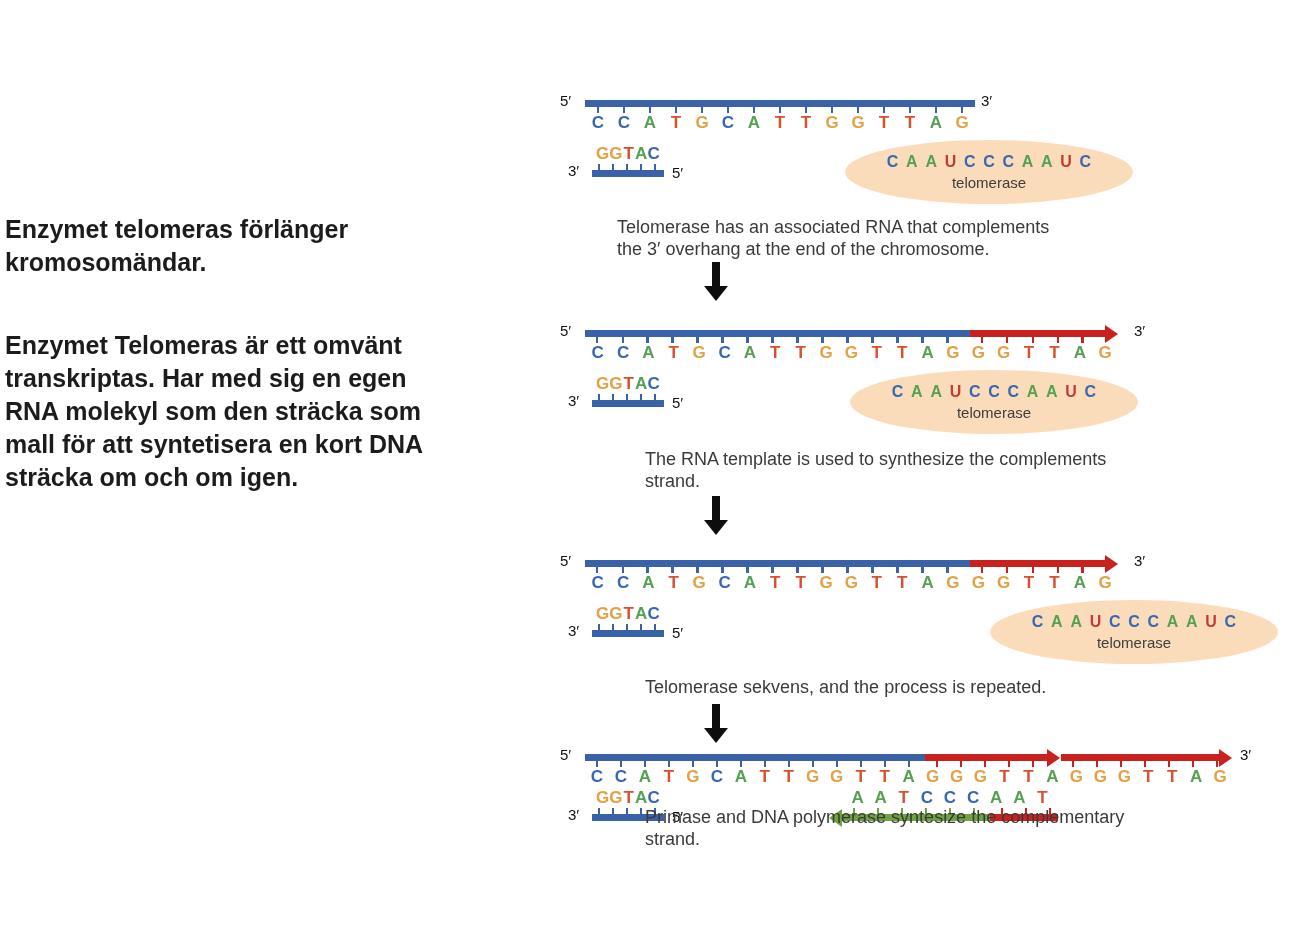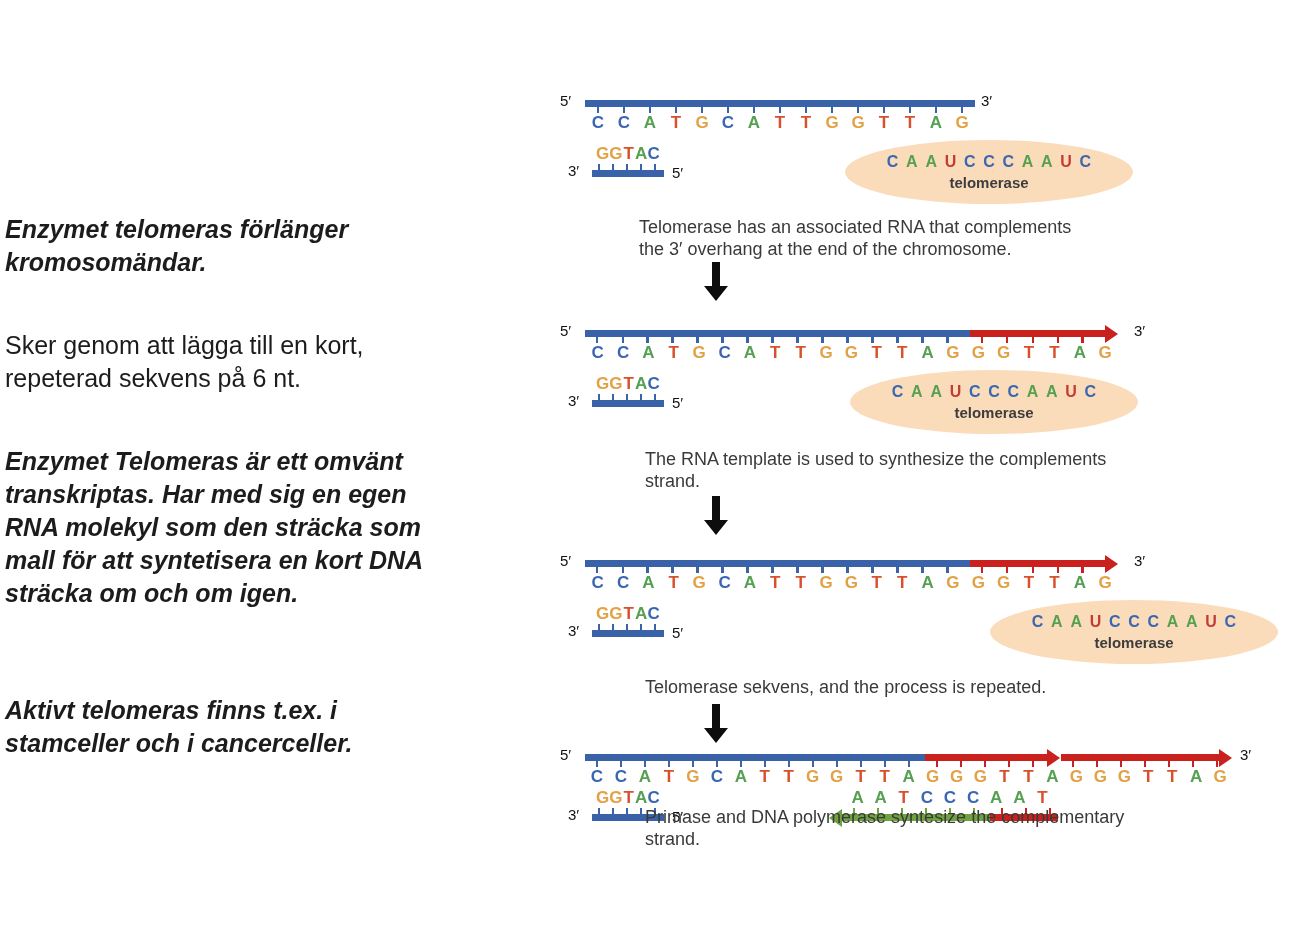--- a/index.html
+++ b/index.html
@@ -3,21 +3,21 @@
 <meta charset="utf-8">
 <style>
   * { margin:0; padding:0; box-sizing:border-box; }
   html,body { width:1296px; height:936px; }
   body { font-family:"Liberation Sans", sans-serif; background:#ffffff; }
   .slide { position:relative; width:1296px; height:936px; background:#fff; overflow:hidden; }
 
   
   .notes { position:absolute; left:5px; top:213px; width:500px; color:#1c1c1c; }
   .para { font-size:25px; line-height:33px; white-space:pre-line; margin-bottom:50px; }
-  .para.bold { font-weight:bold;font-style:italic; }
+  .para.bold { font-weight:bold; }
 
   
   .panel { display:contents; }
   .plabel { position:absolute; font-size:15px; color:#111; }
   .strand { position:absolute; }
   .bar-row { display:flex; height:7px; }
   .seg { position:relative; height:7px; background:currentColor; }
   .seg.blue  { color:var(--c-blue,#3a62a8); }
   .seg.red   { color:var(--c-red,#c9211e); }
   .seg.green { color:var(--c-green,#6fa33f); }
@@ -39,47 +39,43 @@
   .head-l { left:-13px; border-right:13px solid currentColor; border-top:9px solid transparent; border-bottom:9px solid transparent; }
 
   .letters { display:flex; font-weight:bold; font-size:17px; line-height:20px; }
   .letters span { flex:1; text-align:center; }
   .strand.top .letters { margin-top:6px; }
   .strand.bottom .letters { margin-bottom:6px; padding:0 4px; }
 
   .telomerase { position:absolute; background:var(--c-peach,#fbdcba); border-radius:50%;
     display:flex; flex-direction:column; align-items:center; justify-content:center; }
   .telomerase .letters { width:212px; font-size:16px; line-height:18px; }
-  .telo-label { font-size:15px; color:#3d3d3d; margin-top:3px;font-weight:bold; }
+  .telo-label { font-size:15px; color:#3d3d3d; margin-top:3px; }
 
   .caption { position:absolute; font-size:18px; line-height:22px; color:#3a3a3a; white-space:pre-line; }
 
   .down-arrow { position:absolute; width:24px; height:40px; }
   .down-arrow::before { content:""; position:absolute; left:8px; top:0; width:8px; height:24px; background:var(--c-black,#0d0d0d); }
   .down-arrow::after  { content:""; position:absolute; left:0; top:24px;
     border-top:15px solid var(--c-black,#0d0d0d); border-left:12px solid transparent; border-right:12px solid transparent; }
 </style>
 </head>
 <body>
 
 <div class="slide">
 
   
   <div class="notes">
     <p class="para bold">Enzymet telomeras förlänger
 kromosomändar.</p>
-    <p class="para">Sker genom att lägga till en kort,
-repeterad sekvens på 6 nt.</p>
     <p class="para bold" style="margin-bottom:84px">Enzymet Telomeras är ett omvänt
 transkriptas. Har med sig en egen
 RNA molekyl som den sträcka som
 mall för att syntetisera en kort DNA
 sträcka om och om igen.</p>
-    <p class="para bold">Aktivt telomeras finns t.ex. i
-stamceller och i cancerceller.</p>
   </div>
 
   
   <div style="display:contents">
 
     
     <div class="panel">
       <span class="plabel" style="left:560px;top:92px">5′</span>
       <span class="plabel" style="left:981px;top:92px">3′</span>
       <div class="strand top" style="left:585px;top:100px;width:390px;--ts:26px">
@@ -127,21 +123,21 @@
             <span style="color: rgb(58, 103, 177);">C</span>
             <span style="color: rgb(58, 103, 177);">C</span>
             <span style="color: rgb(58, 103, 177);">C</span>
             <span style="color: rgb(86, 160, 82);">A</span>
             <span style="color: rgb(86, 160, 82);">A</span>
             <span style="color: rgb(194, 59, 52);">U</span>
             <span style="color: rgb(58, 103, 177);">C</span>
           </div>
         <div class="telo-label">telomerase</div>
       </div>
-      <div class="caption" style="left:639px;top:216px">Telomerase has an associated RNA that complements
+      <div class="caption" style="left:617px;top:216px">Telomerase has an associated RNA that complements
 the 3′ overhang at the end of the chromosome.</div>
       <div class="down-arrow" style="left:704px;top:262px"></div>
     </div>
 
     
     <div class="panel">
       <span class="plabel" style="left:560px;top:322px">5′</span>
       <span class="plabel" style="left:1134px;top:322px">3′</span>
       <div class="strand top" style="left:585px;top:330px;width:533px;--ts:25px">
         <div class="bar-row">

